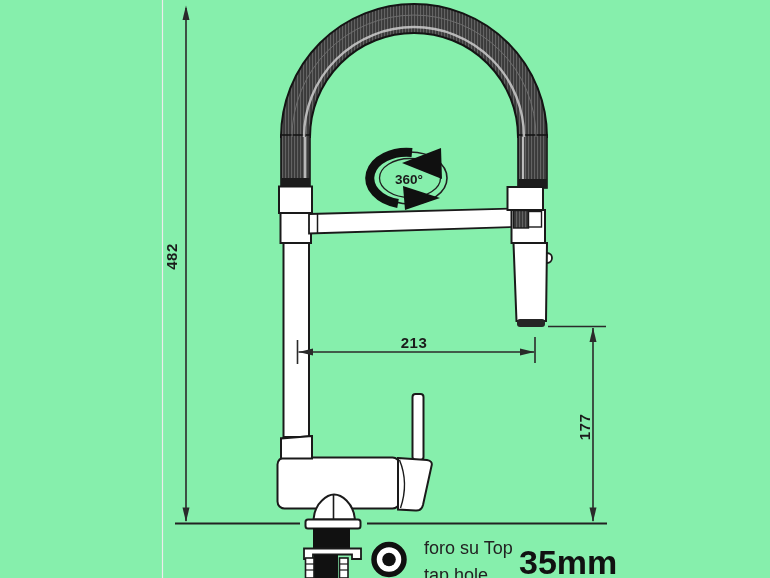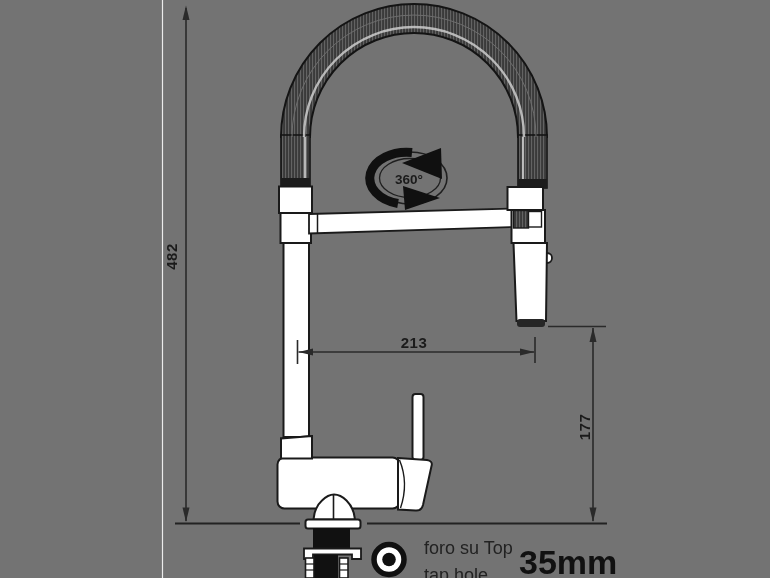--- a/index.html
+++ b/index.html
@@ -1,17 +1,17 @@
 <!DOCTYPE html>
 <html><head>
 <meta charset="utf-8">
 <style>
   html,body{margin:0;padding:0;background:#ffffff;}
   #stage{
-    position:relative;width:770px;height:578px;overflow:hidden;background:#737373;
+    position:relative;width:770px;height:578px;overflow:hidden;background:#86efac;
     font-family:"Liberation Sans", sans-serif;
   }
   svg text{font-family:"Liberation Sans", sans-serif;fill:#1b1b1b;}
   .dim-label{font-size:15px;font-weight:bold;letter-spacing:.5px;}
   .rot-label{font-size:13.5px;font-weight:bold;}
   .note-label{font-size:18px;fill:#222;}
   .size-label{font-size:34px;font-weight:bold;fill:#111;}
 </style>
 </head>
 <body>

